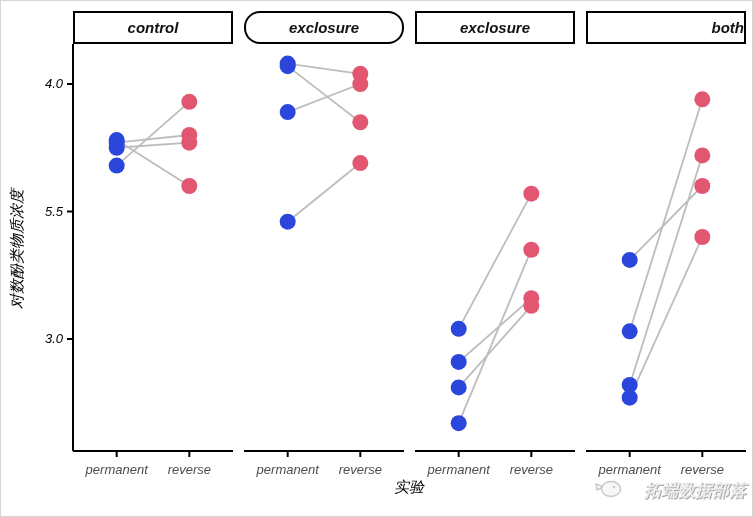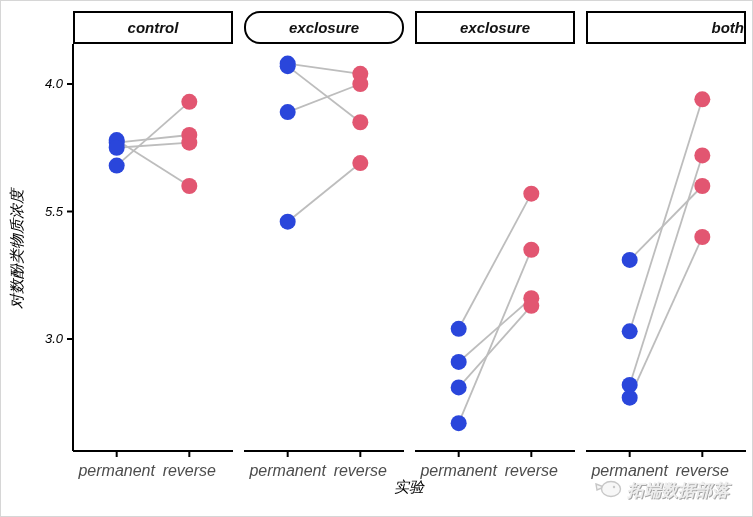--- a/index.html
+++ b/index.html
@@ -11,27 +11,27 @@
   #chart-svg{position:absolute;left:0;top:0;}
   .strip{
     position:absolute;box-sizing:border-box;background:#ffffff;
     border:2.5px solid #000000;display:flex;align-items:center;justify-content:center;
   }
   .strip-label{font-size:15px;font-weight:bold;color:#111111;}
   .ytick-label{
     position:absolute;width:44px;text-align:right;font-size:13px;color:#000000;line-height:16px;
   }
   .xtick-label{
-    position:absolute;transform:translateX(-50%);font-size:16px;color:#4d4d4d;white-space:nowrap;
+    position:absolute;transform:translateX(-50%);font-size:13px;color:#4d4d4d;white-space:nowrap;
   }
   .axis-title{position:absolute;font-size:15px;color:#000000;white-space:nowrap;}
   #y-axis-title{left:16px;top:248px;transform:translate(-50%,-50%) rotate(-90deg);}
   #x-axis-title{left:408px;top:477px;transform:translateX(-50%);}
   #watermark{
-    position:absolute;left:592px;top:476px;display:flex;align-items:center;gap:4px;
+    position:absolute;left:592px;top:476px;display:flex;align-items:center;gap:21px;
   }
   #watermark-text{
     font-size:17px;font-weight:bold;color:#ededed;
     text-shadow:1px 1px 0 #a6a6a6,-1px -1px 0 #ffffff;white-space:nowrap;
   }
 </style>
 </head>
 <body>
 
 <div id="figure">

